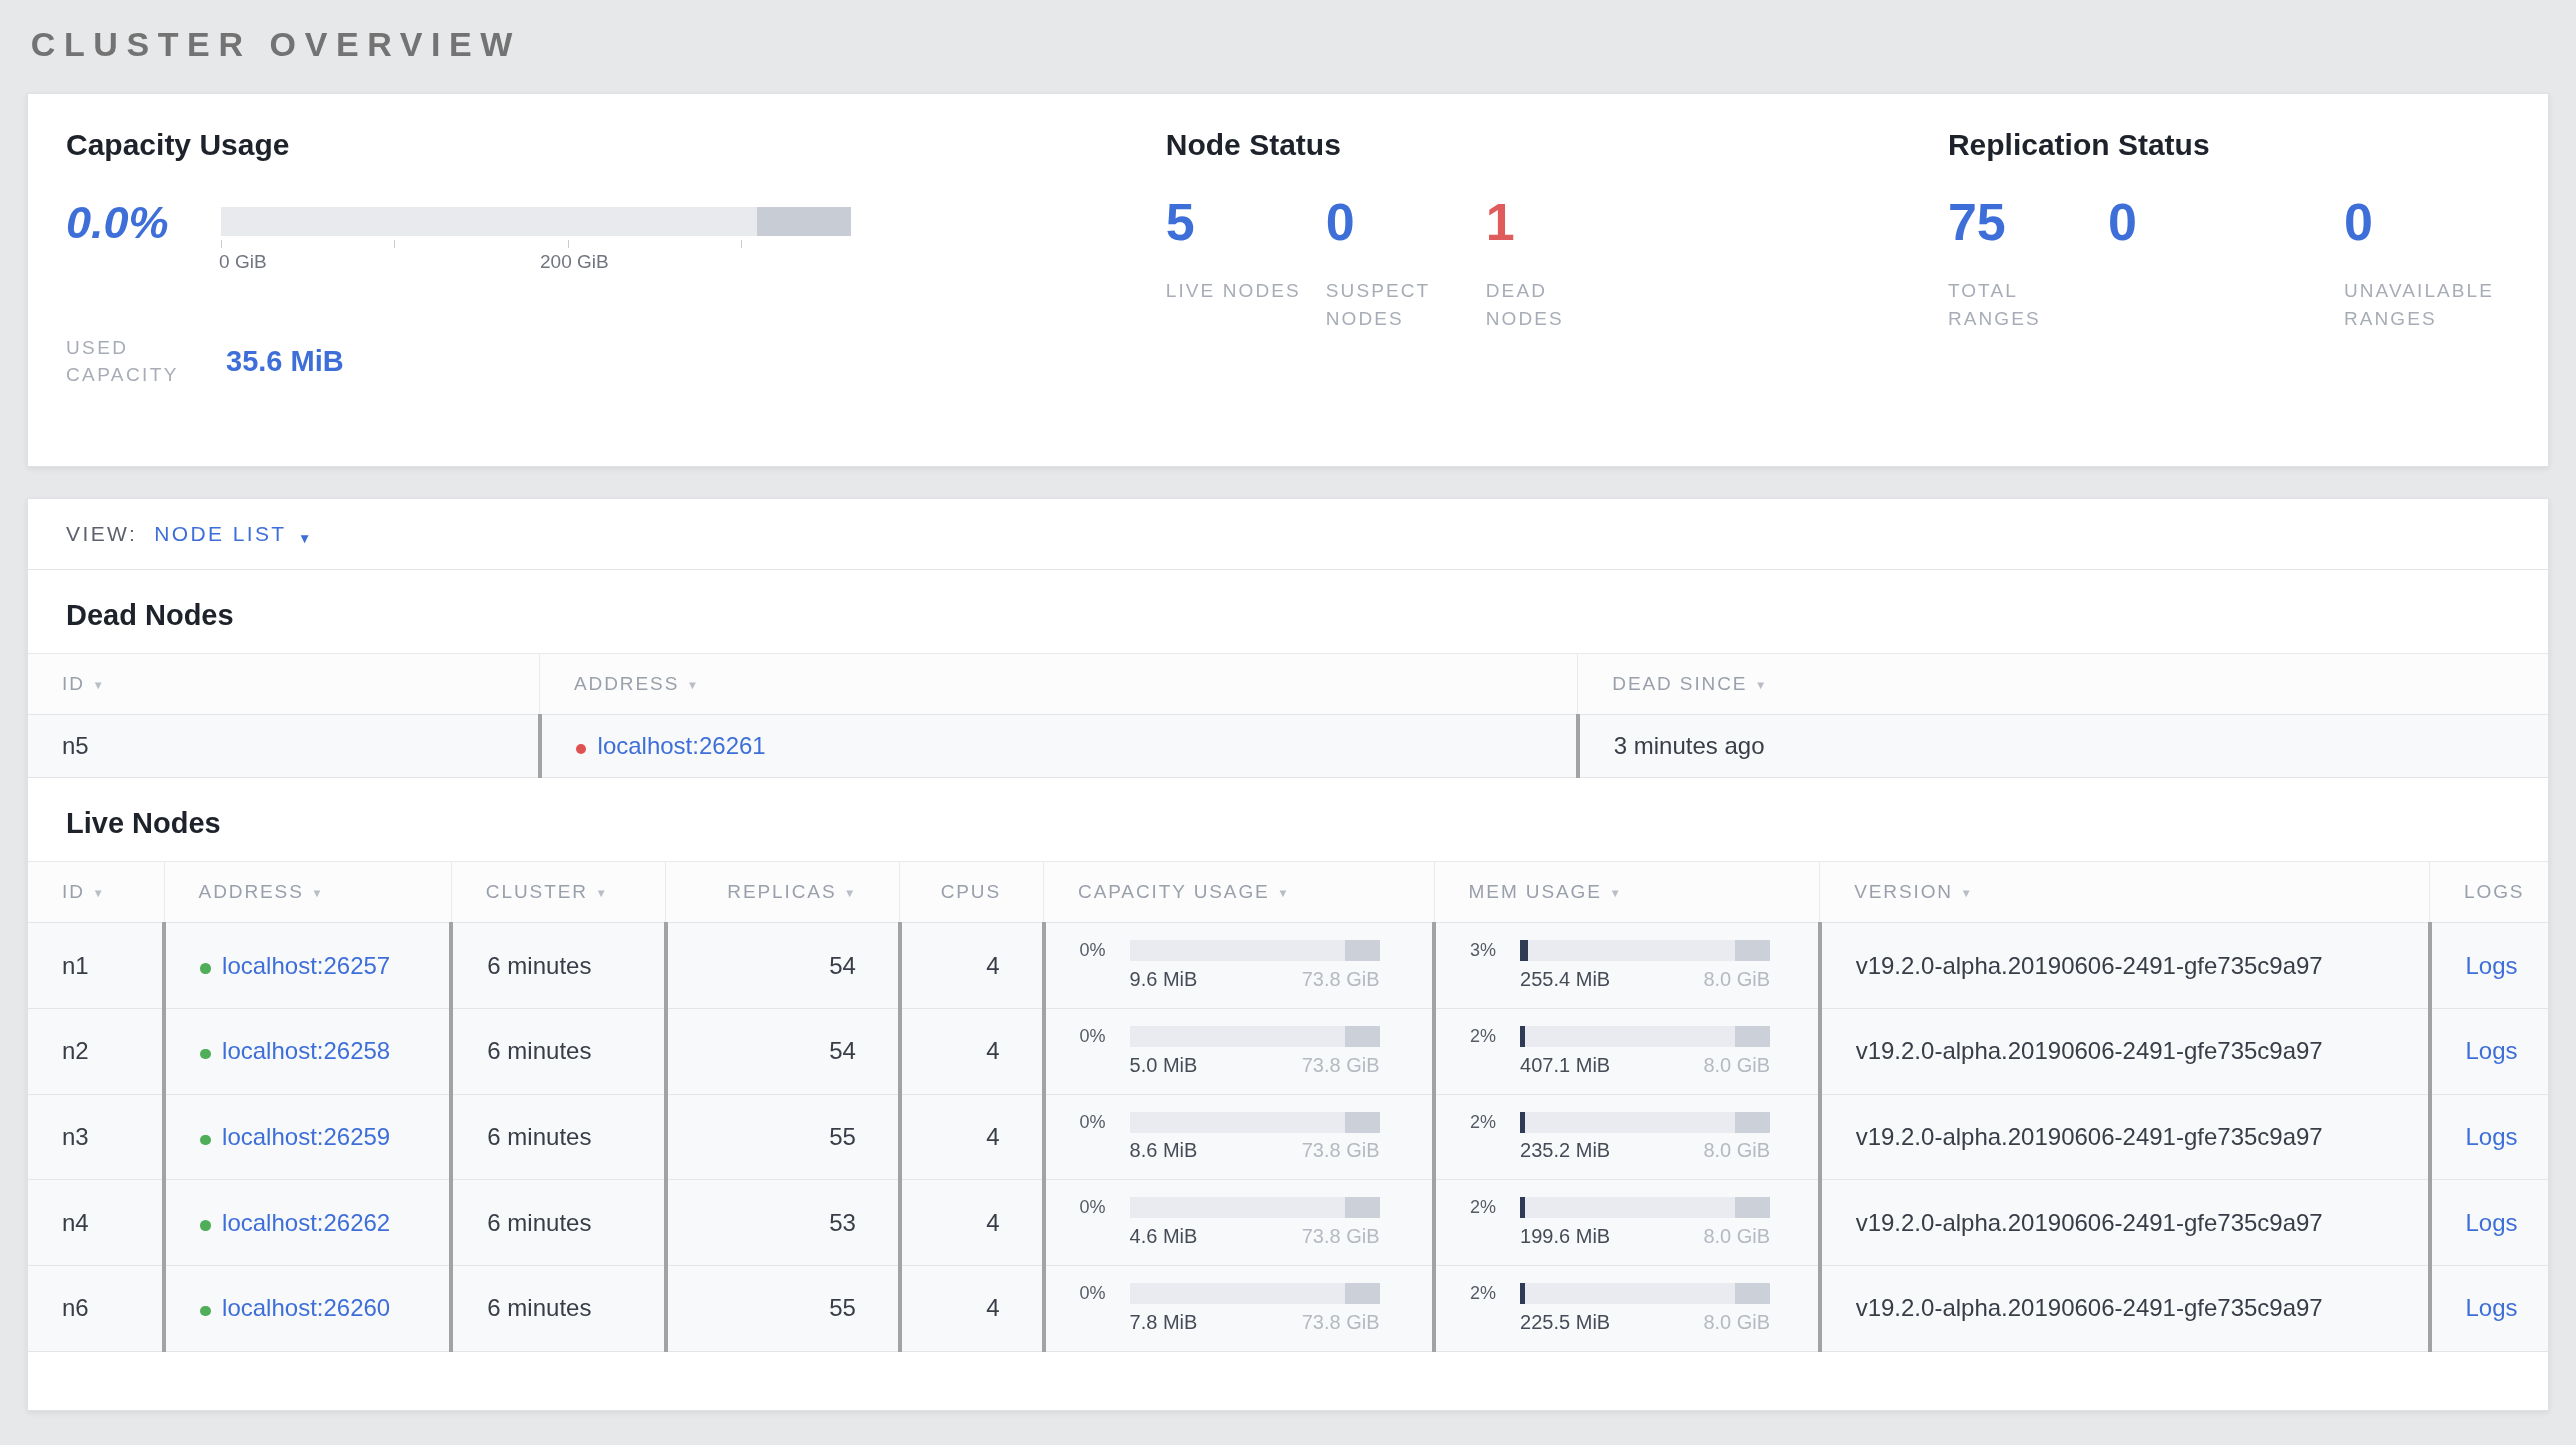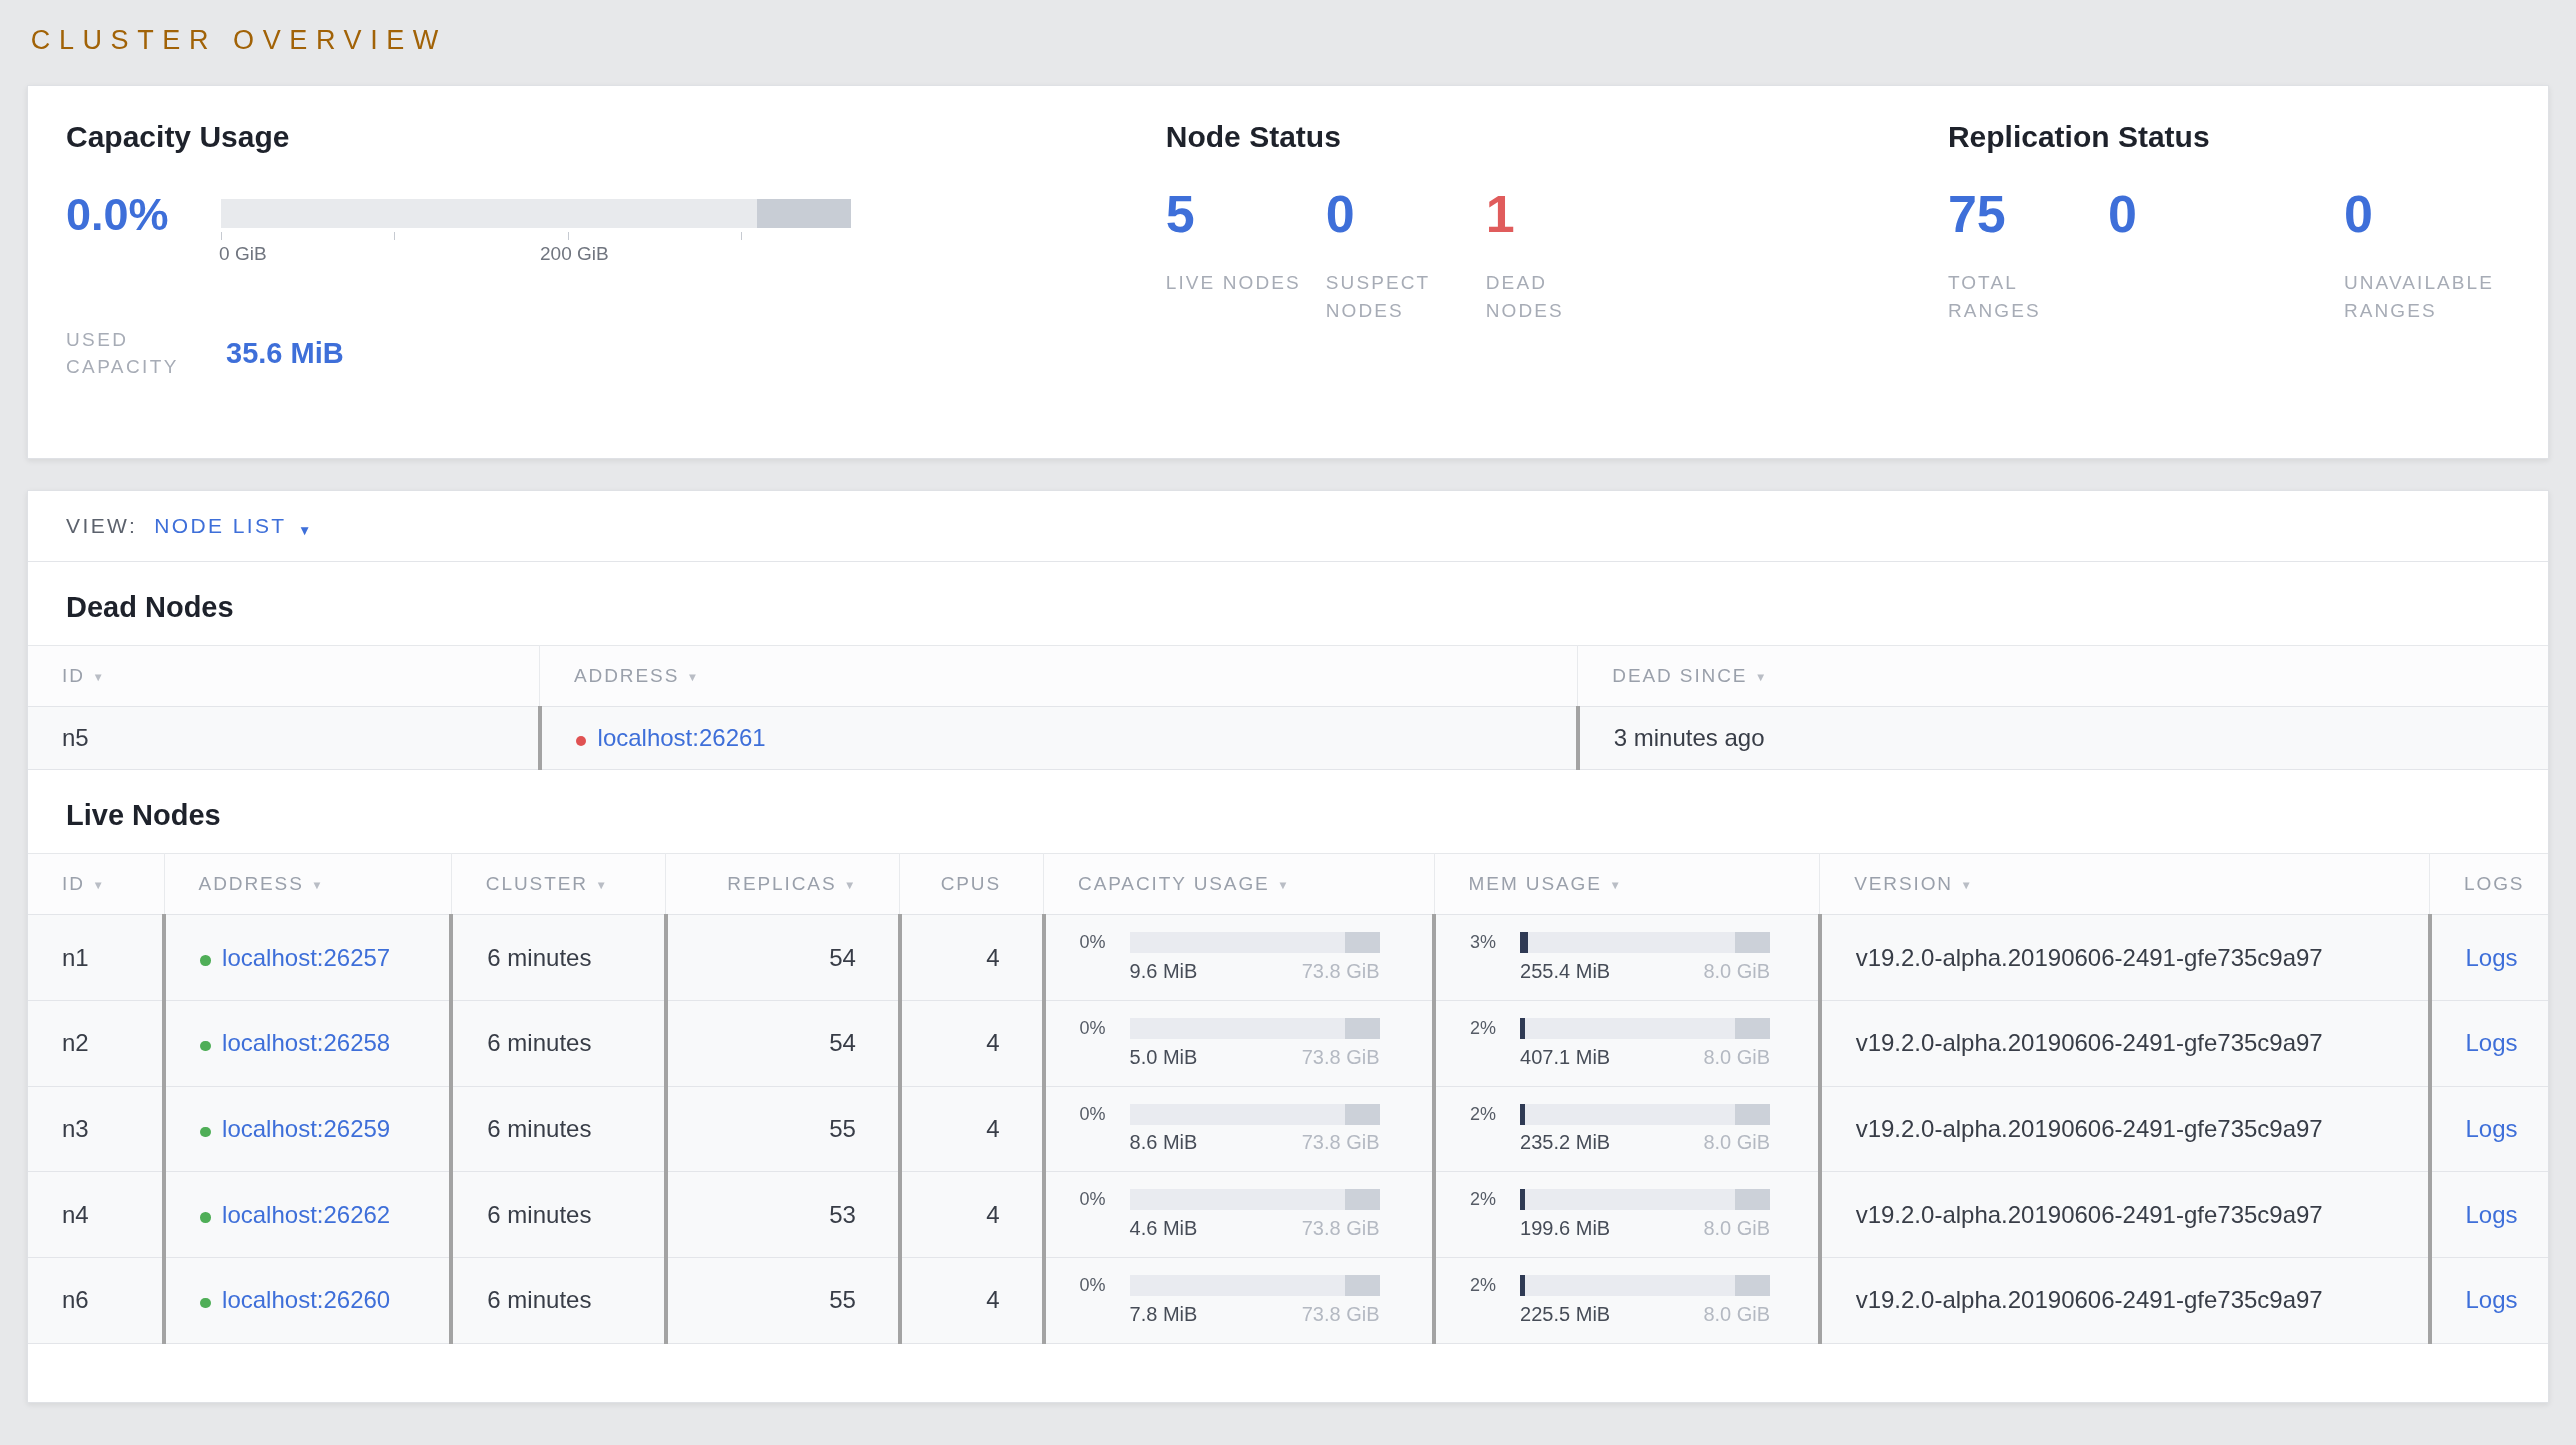--- a/index.html
+++ b/index.html
@@ -7,35 +7,35 @@
   body {
     width: 2576px; height: 1446px;
     background: #e7e8ea;
     font-family: "Liberation Sans", sans-serif;
     color: #30353e;
     overflow: hidden;
   }
   .page { padding: 13.4px 27px 0; }
 
   .page-title {
-    font-size: 27px; font-weight: 400; letter-spacing: 8.6px;
-    color: #a16207; margin: 11.5px 0 29px 3.8px;
+    font-size: 34px; font-weight: 700; letter-spacing: 8.6px;
+    color: #737373; margin: 11.5px 0 29px 3.8px;
   }
 
   .card { background:#fff; border:1px solid #dfe1e5; box-shadow: 0 1.9px 5.7px rgba(0,0,0,0.08); }
 
   
   .summary-card { display:flex; padding: 34px 38px 38px; height: 374px; }
   .sec-title { font-size:30px; font-weight:600; color:#1e222b; margin:0 0 34px; }
   .cap-section  { flex:0 0 45%; }
   .node-section { flex:0 0 32%; }
   .repl-section { flex:0 0 23%; }
 
   .cap-row { display:flex; align-items:flex-start; }
-  .cap-pct { flex:0 0 155px; font-size:45px; font-weight:600; color:#3e6fd9; line-height:1; margin-top:3.8px; }
+  .cap-pct { flex:0 0 155px; font-size:45px; font-weight:600; color:#3e6fd9; line-height:1; margin-top:3.8px;font-style:italic; }
   .cap-chart { position:relative; width:630px; height:92px; }
   .cap-bar { height:29px; background:#e8eaed; position:relative; margin-top:11.5px; }
   .cap-bar-cap { position:absolute; right:0; top:0; height:100%; width:15%; background:#c8cdd5; }
   .cap-tick { position:absolute; width:1px; height:8.6px; background:#c6cad1; top:44px; }
   .cap-axis-label { position:absolute; top:55px; font-size:19px; color:#70757f; white-space:nowrap; }
   .axis-0 { left:-1.9px; }
   .axis-200 { left:55%; transform:translateX(-40%); }
 
   .cap-stats { display:flex; margin-top:46px; }
   .cap-stat { display:flex; align-items:center; }

